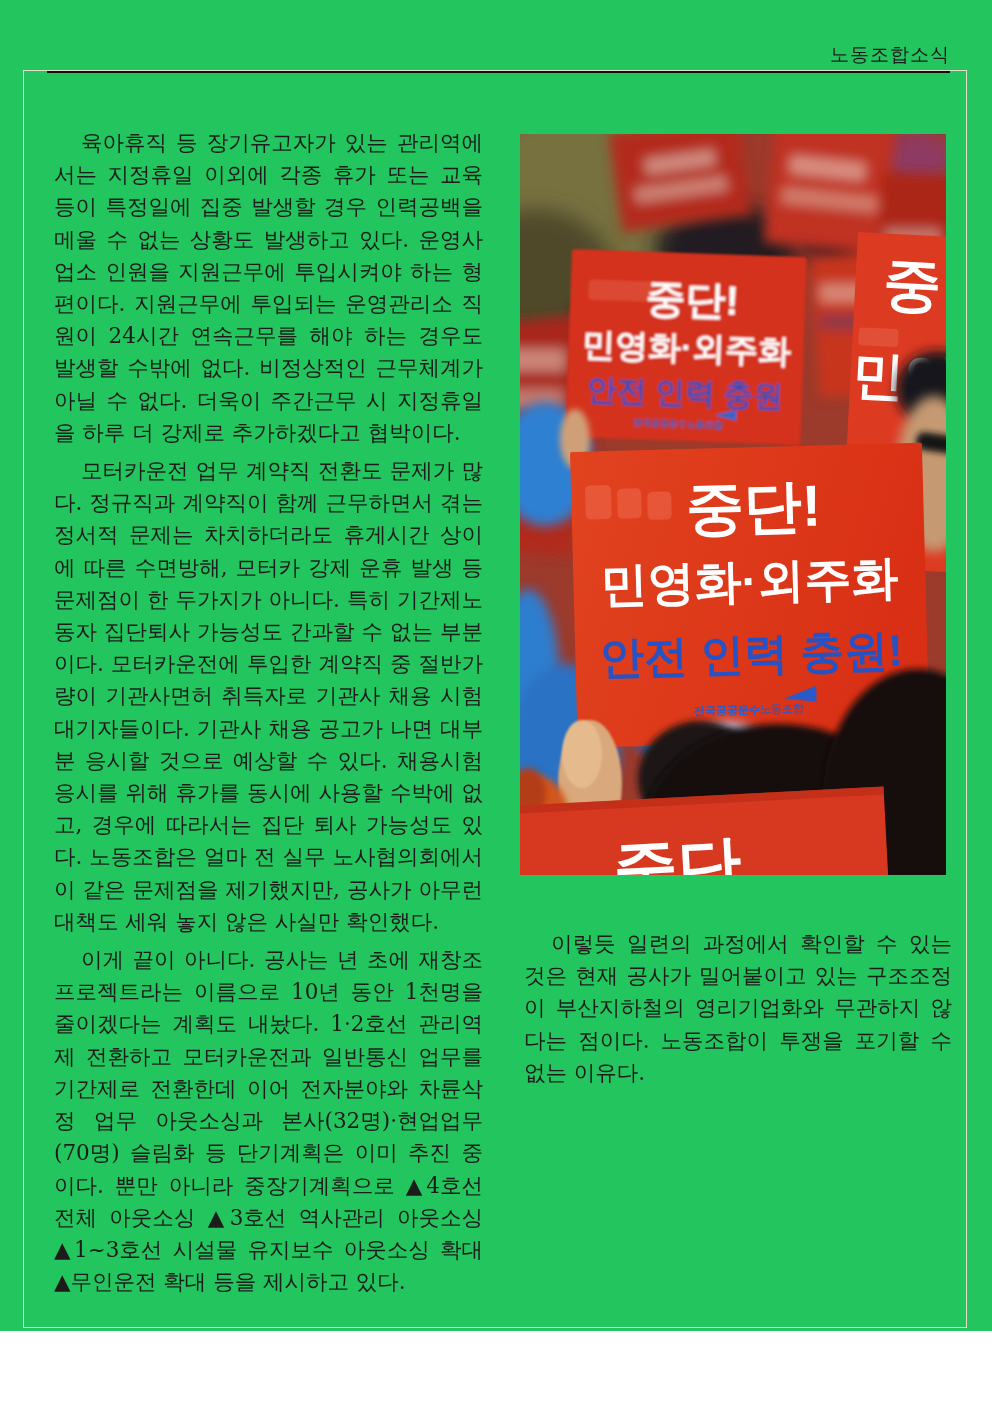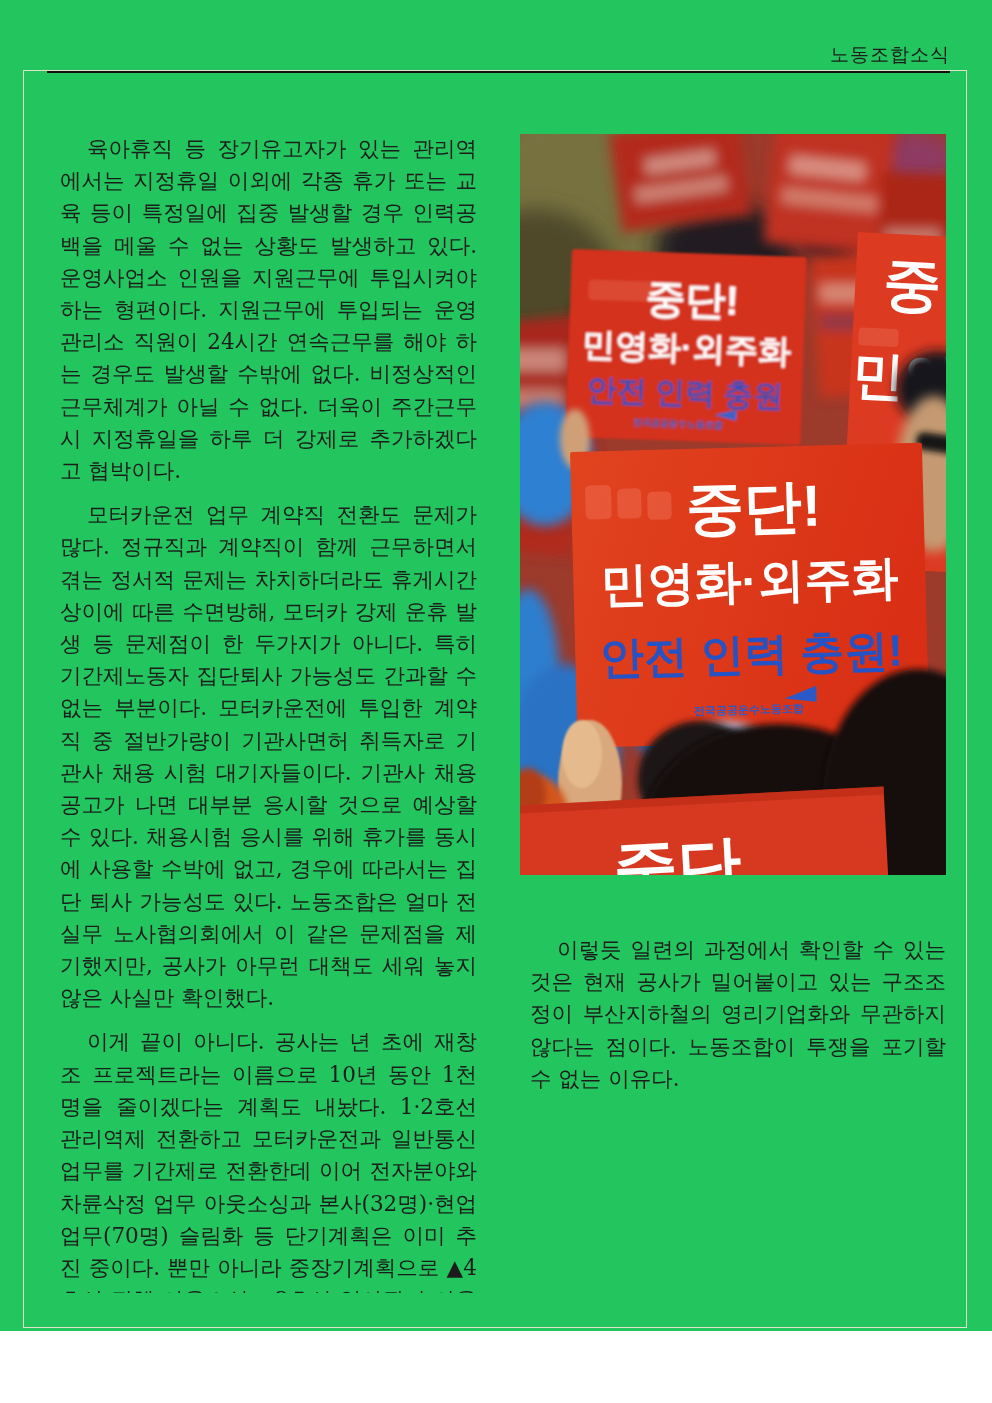--- a/index.html
+++ b/index.html
@@ -2,21 +2,21 @@
 <html><head>
 <meta charset="utf-8">
 <style>
   html,body{margin:0;padding:0;}
   body{background:#ffffff;font-family:"DejaVu Serif","Liberation Serif",serif;}
   .page{position:relative;width:992px;height:1331px;background:#22c55e;overflow:hidden;}
   .header-title{position:absolute;top:42px;right:42px;font-size:19px;color:#1b1b1b;letter-spacing:1px;}
   .header-rule{position:absolute;left:47px;top:71px;width:903px;height:2px;background:#111;}
   .content-border{position:absolute;left:23px;top:70px;width:944px;height:1258px;border:1px solid #e4dfc9;box-sizing:border-box;}
   .col{position:absolute;font-size:21.5px;line-height:32.2px;color:#1c1c1c;text-align:justify;overflow:hidden;}
-  .col p{margin:12px;}
+  .col p{margin:6px;}
   .col p.indent{text-indent:27px;}
   .col-left{left:48px;top:121px;width:441px;height:1172px;}
   .col-right{left:518px;top:922px;width:440px;height:372px;}
   .photo{position:absolute;left:520px;top:134px;width:426px;height:741px;overflow:hidden;}
   .photo svg{display:block;}
   .page-number{position:absolute;left:0;top:1336px;width:100%;text-align:center;font-size:19px;color:#2a2a2a;letter-spacing:2px;}
   .svgtxt{font-family:"Liberation Sans","DejaVu Sans",sans-serif;font-weight:bold;}
 </style>
 </head>
 <body>

